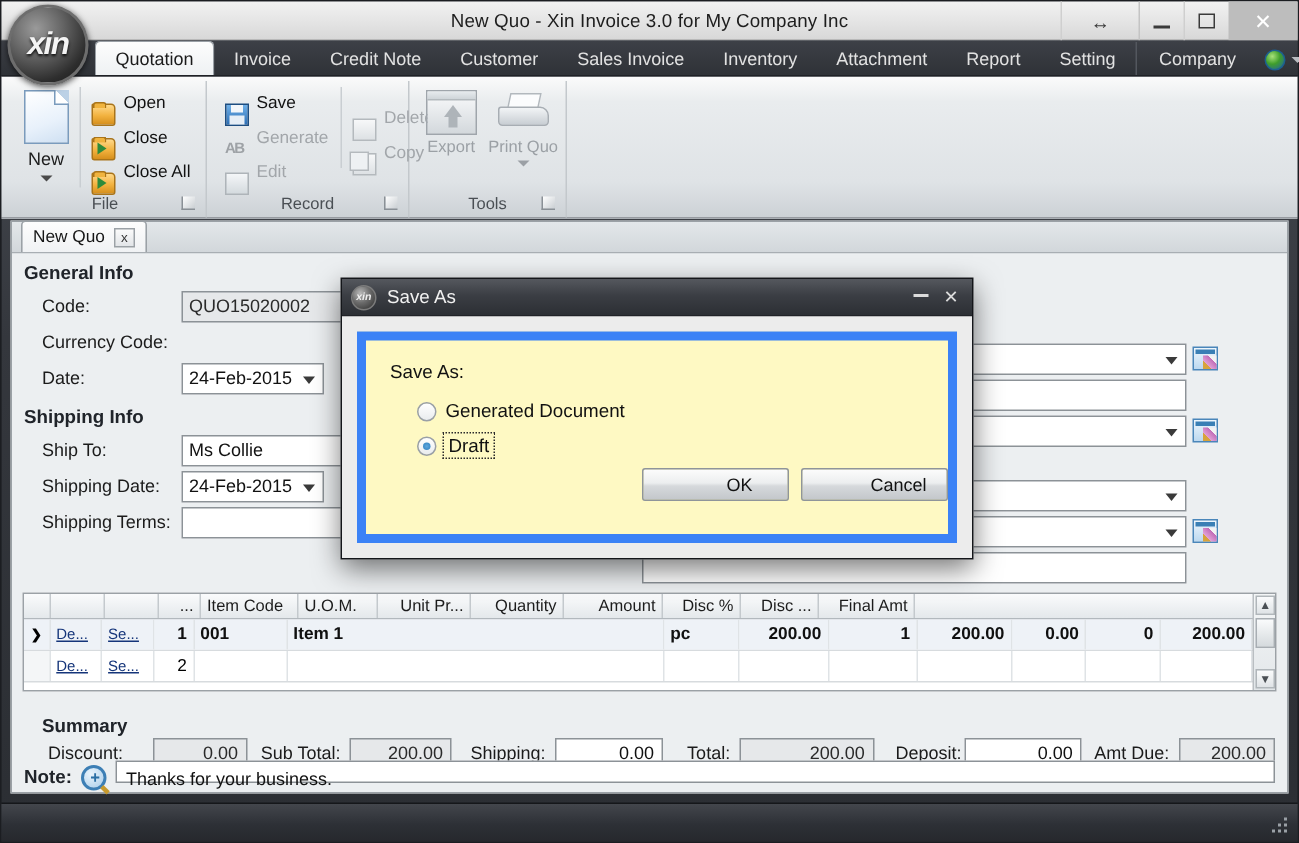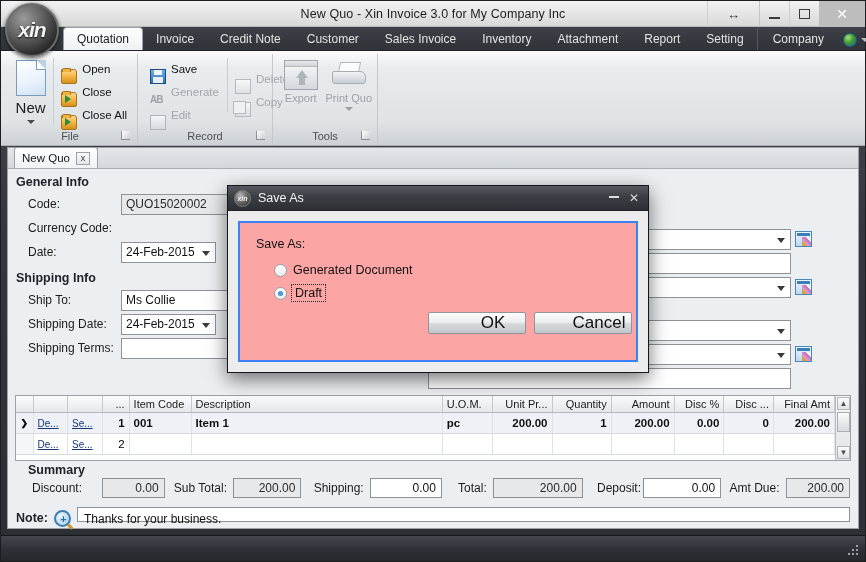--- a/index.html
+++ b/index.html
@@ -102,21 +102,21 @@
   }
   .big-btn { width: 52px; display: flex; flex-direction: column; align-items: center; padding-top: 2px; }
   .big-btn .glyph-doc {
     width: 30px; height: 36px; background: linear-gradient(160deg,#ffffff 0%,#e8f1fb 60%,#cfe0f2 100%);
     border: 1px solid #7a9bbd; position: relative;
   }
   .big-btn .glyph-doc:after {
     content:""; position:absolute; right:-1px; top:-1px; width:9px; height:9px;
     background: linear-gradient(225deg,#bcd1e6 50%, #ffffff 50%); border-left:1px solid #7a9bbd; border-bottom:1px solid #7a9bbd;
   }
-  .big-btn .blabel { font-size: 15px; color:#1d1d1d; margin-top: 3px; }
+  .big-btn .blabel { font-size: 12px; color:#1d1d1d; margin-top: 3px; }
   .big-btn .bcaret { width:0;height:0;border-left:4px solid transparent;border-right:4px solid transparent;border-top:4px solid #4a4a4a; margin-top:4px; }
 
   .btn-col { display: flex; flex-direction: column; gap: 2px; padding-left: 4px; }
   .sm-btn { display: flex; align-items: center; gap: 5px; padding: 2px 5px 2px 3px; height: 21px; white-space: nowrap; }
   .sm-btn .lbl { font-size: 11.5px; color: #121212; }
   .sm-btn.disabled .lbl { color: #a2a6aa; }
 
   .ico16 { width: 16px; height: 15px; position: relative; flex: none; margin-top: 16px; }
   .ico-folder { background: linear-gradient(180deg,#ffd98a 0%,#f2b23f 55%,#d68f1c 100%); border:1px solid #a9741a; border-radius:1px 3px 2px 2px; }
   .ico-folder:before { content:""; position:absolute; left:0; top:-2px; width:7px; height:3px; background:#f0b33e; border:1px solid #a9741a; border-bottom:none; border-radius:2px 2px 0 0;}
@@ -194,21 +194,21 @@
   .gc { border-right:1px solid #dfe3e6; font-size:11.5px; padding:2px 4px; overflow:hidden; white-space:nowrap; display:flex; align-items:center; }
   .gc.r { justify-content:flex-end; }
   .gc.b { font-weight:bold; color:#101010; }
   .gc.lnk { color:#15357a; text-decoration:underline; font-size:10px; }
   .gc.sel { background:#eef2f7; }
   .scrollcol { width:15px; background:linear-gradient(180deg,#f4f6f7,#e2e6e9); border-left:1px solid #b9bec2; position:absolute; right:0; top:0; bottom:0; }
   .sc-arrow { width:13px;height:13px; display:flex;align-items:center;justify-content:center; color:#4a4f54; font-size:8px; background:linear-gradient(180deg,#fafbfc,#dfe3e6); border:1px solid #b0b6ba; margin:1px; }
   .sc-thumb { position:absolute; top:16px; left:1px; width:13px; height:20px; background:linear-gradient(180deg,#fafbfc,#d5dadd); border:1px solid #a8aeb3; }
 
   
-  .sum-wrap { position:absolute; left:8px; right:8px; top:294px; height:40px; }
+  .sum-wrap { position:absolute; left:8px; right:8px; top:308px; height:40px; }
   .sum-row { display:flex; align-items:center; height:22px; gap:0; }
   .sum-lbl { font-size:12px; color:#1b1b1b; }
   .sum-in { height:20px; border:1px solid #8c9297; font-size:12px; display:flex; align-items:center; justify-content:flex-end; padding-right:5px; }
   .sum-in.ro { background:#e6e8ea; color:#2a2a2a; }
   .sum-in.w { background:#ffffff; color:#111; }
 
   
   .note-wrap { position:absolute; left:8px; right:8px; top:338px; bottom:6px; display:flex; gap:6px; }
   .note-lbl { font-weight:bold; font-size:12.5px; color:#20242a; padding-top:4px; }
   .zoom-ic { width:17px;height:17px; border-radius:50%; border:2px solid #3d7fb5; background:radial-gradient(circle at 35% 30%,#eaf4fc,#aacde9); position:relative; margin-top:3px; flex:none;}
@@ -241,36 +241,36 @@
     width:17px;height:17px;border-radius:50%;
     background:radial-gradient(circle at 35% 30%,#b9b9b9 0%,#6b6b6b 45%,#2b2b2b 100%);
     border:1px solid #7c7c7c; display:flex;align-items:center;justify-content:center;
     font-size:7px; font-style:italic; font-weight:bold; color:#f0f0f0;
   }
   .modal-title-text { font-size:12.5px; color:#f1f1f1; }
   .modal-btns { margin-left:auto; display:flex; align-items:center; gap:10px; padding-right:9px; }
   .modal-btns span { color:#dcdcdc; font-size:12px; }
   .modal-btns .m-min { display:block; width:10px;height:2px;background:#dcdcdc; margin-bottom:2px; }
   .modal-body { position:absolute; left:0; right:0; top:25px; bottom:0; background:#ececec; padding:10px; }
-  .modal-panel { height:100%; border:2px solid #3b82f6; background:#fca5a5; padding:14px 16px; }
+  .modal-panel { height:100%; border:6px solid #3b82f6; background:#fef9c3; padding:14px 16px; }
   .modal-h { font-size:12.5px; color:#111; margin-bottom:12px; }
   .radio-row { display:flex; align-items:center; gap:6px; margin: 0 0 9px 18px; }
   .radio {
     width:13px;height:13px;border-radius:50%;
     background:linear-gradient(180deg,#ffffff,#e9ecee); border:1px solid #9aa0a6; flex:none; position:relative;
   }
   .radio.on:after {
     content:""; position:absolute; left:3px; top:3px; width:5px;height:5px;border-radius:50%;
     background:radial-gradient(circle,#5fa8dd 0%,#2d7fbd 100%);
   }
   .radio-lbl { font-size:12.5px; color:#111; }
   .radio-lbl.focus { outline:1px dotted #2a2a2a; outline-offset:1px; padding:0 2px; }
   .dlg-btns { position:absolute; right:16px; bottom:38px; display:flex; gap:8px; }
   .dbtn {
-    width:98px; height:22px; font-size:17px; color:#111;
+    width:98px; height:22px; font-size:12px; color:#111;
     background:linear-gradient(180deg,#fcfcfc 0%,#eceeef 45%,#d6d9dc 55%,#c3c7cb 100%);
     border:1px solid #8f959a; border-radius:2px;
     display:flex; align-items:center; justify-content:center;padding-left:32px;
   }
 </style>
 </head>
 <body>
 
 <div id="app">
 
@@ -505,21 +505,20 @@
         </div>
       </div>
 
       <div class="grid-wrap">
         <div class="grid-head" style="padding-right:15px;">
           <div class="gh" style="width:18px;"></div>
           <div class="gh" style="width:36px;"></div>
           <div class="gh" style="width:36px;"></div>
           <div class="gh r" style="width:28px;">...</div>
           <div class="gh" style="width:65px;">Item Code</div>
-          <div class="gh" style="width:265px;">Description</div>
           <div class="gh" style="width:53px;">U.O.M.</div>
           <div class="gh r" style="width:62px;">Unit Pr...</div>
           <div class="gh r" style="width:62px;">Quantity</div>
           <div class="gh r" style="width:66px;">Amount</div>
           <div class="gh r" style="width:52px;">Disc %</div>
           <div class="gh r" style="width:52px;">Disc ...</div>
           <div class="gh r" style="width:64px;">Final Amt</div>
         </div>
 
         <div class="grow" style="padding-right:15px;">

